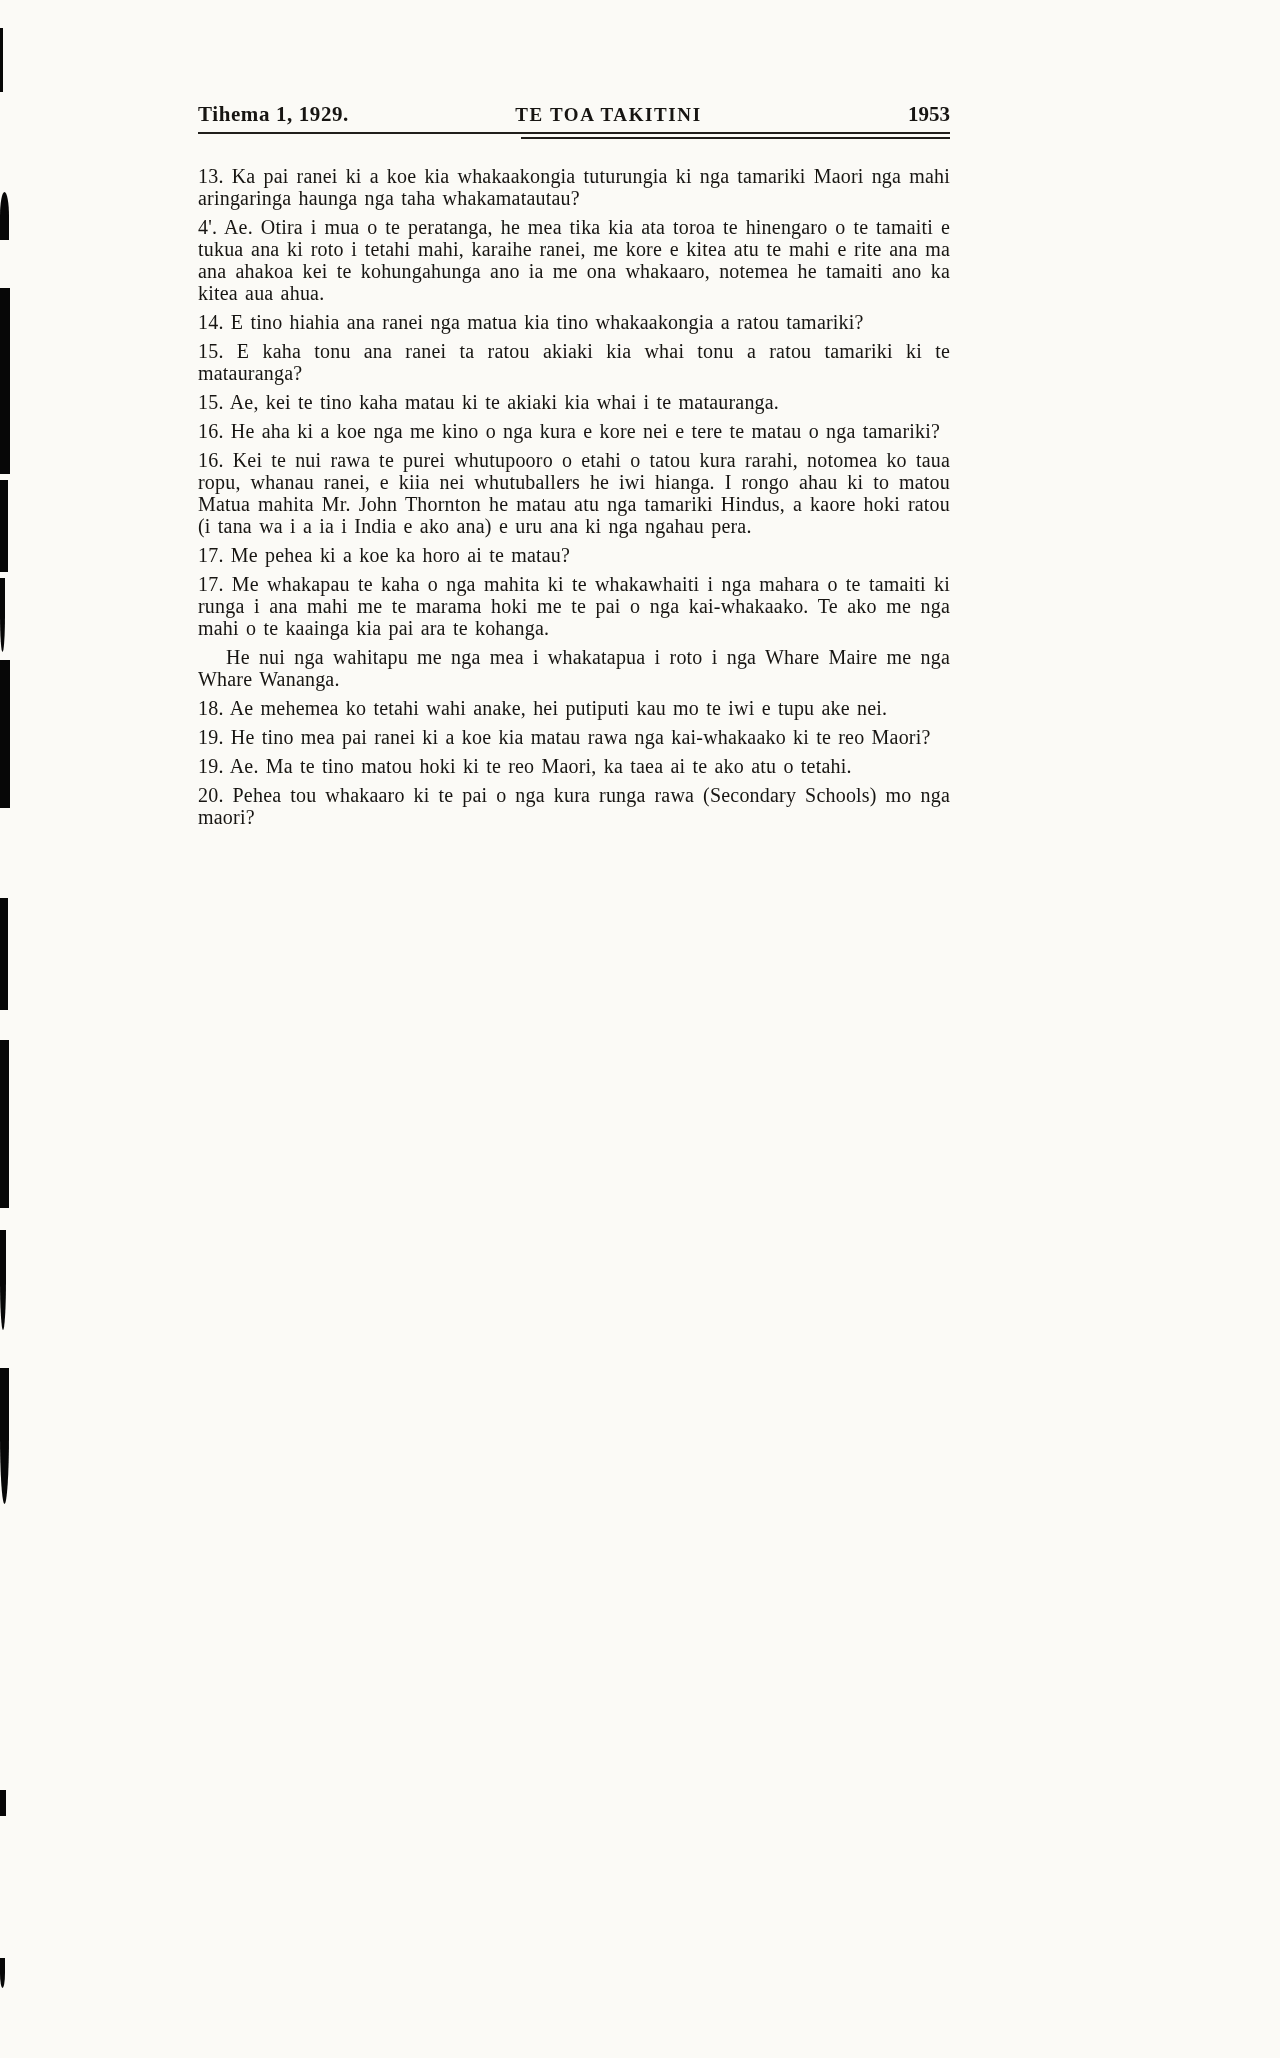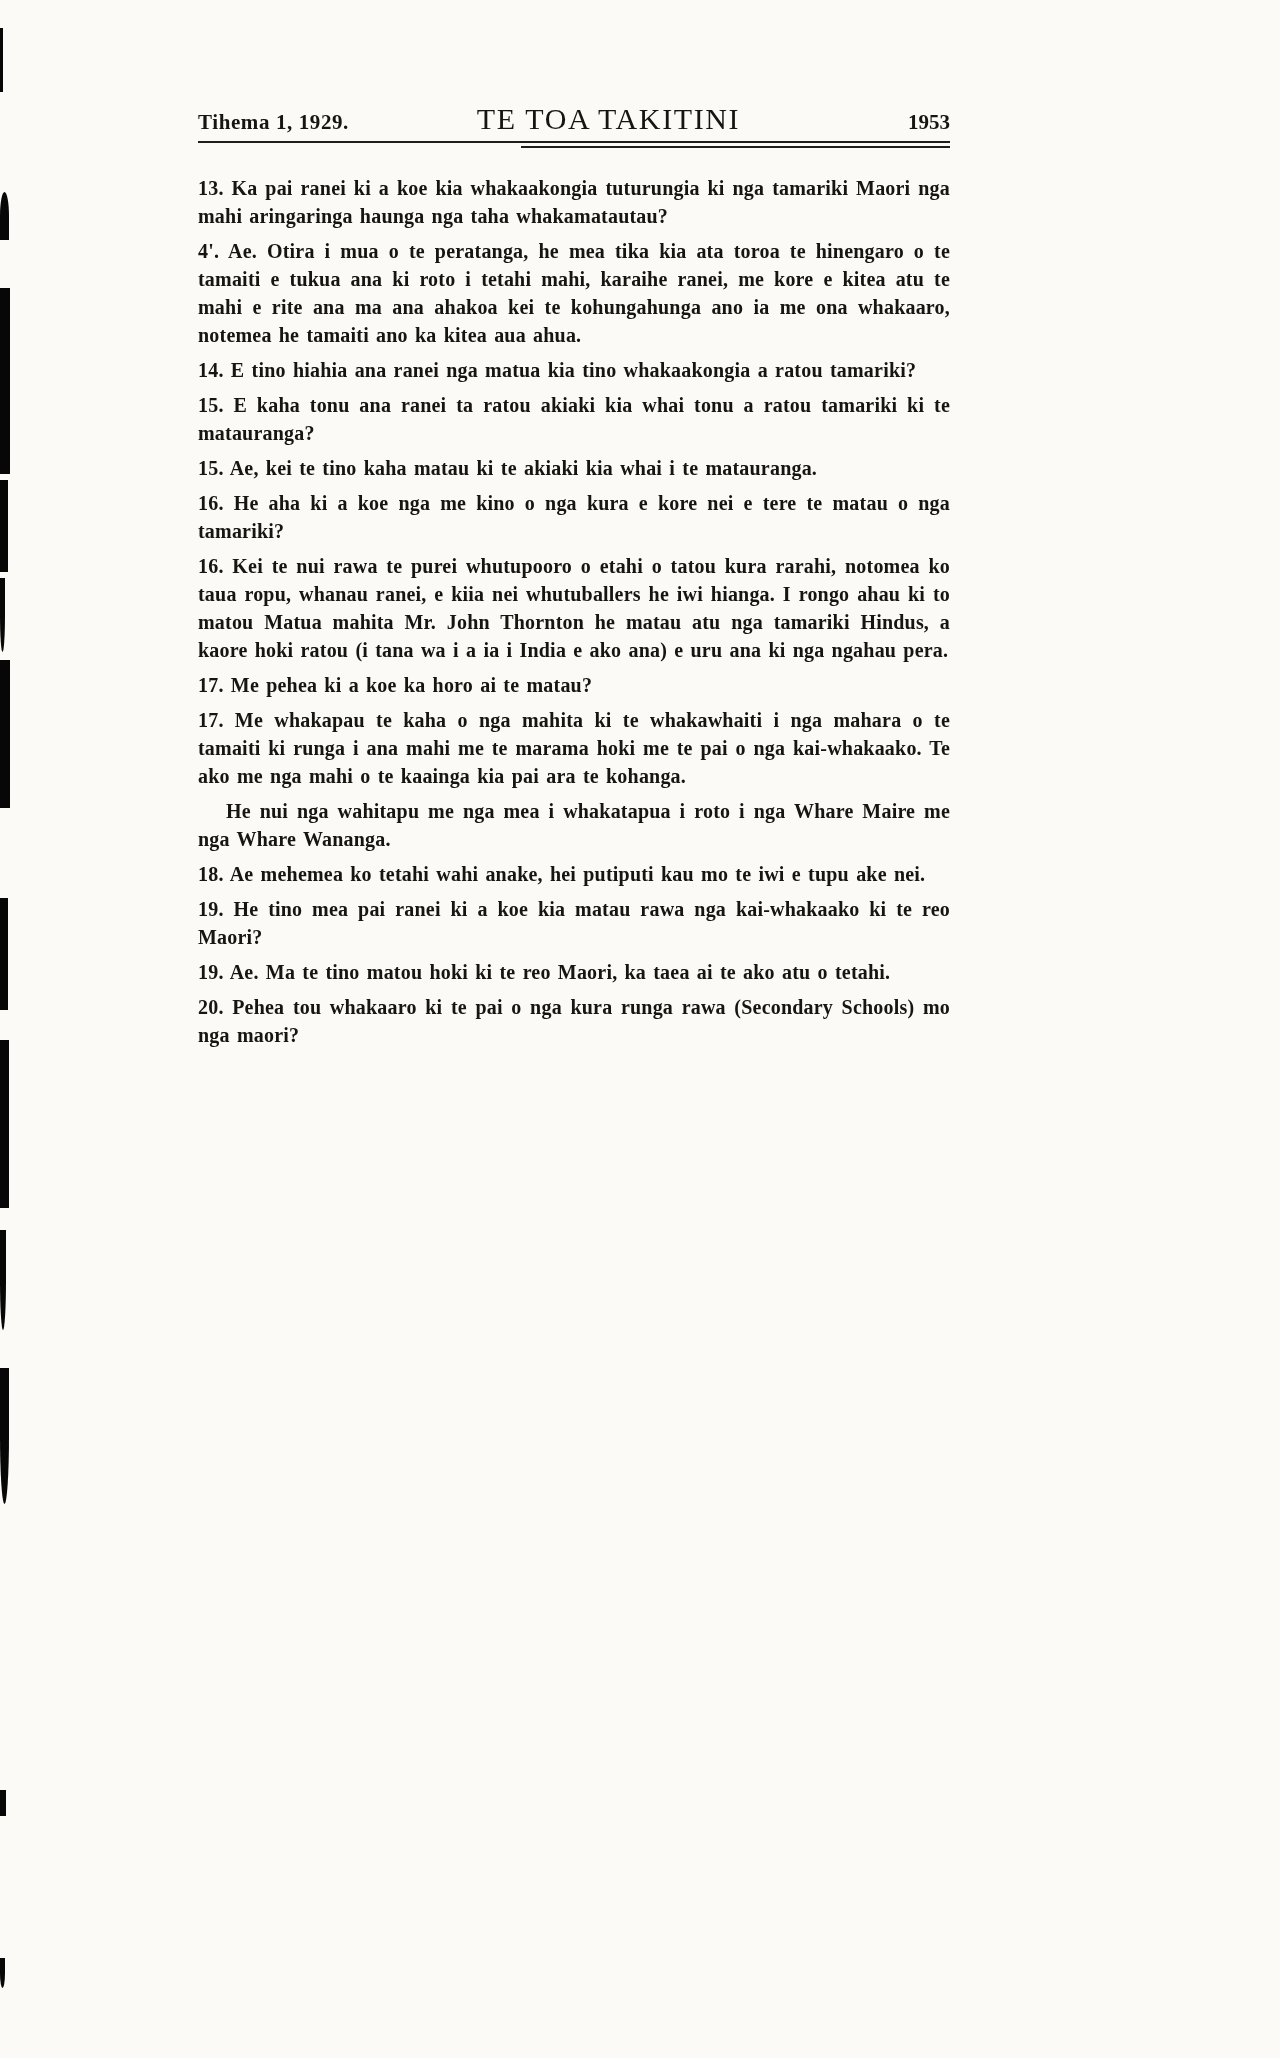--- a/index.html
+++ b/index.html
@@ -24,44 +24,44 @@
     justify-content: space-between;
     align-items: baseline;
   }
   .hdr-date {
     font-size: 21px;
     font-weight: 700;
     letter-spacing: 0.6px;
     white-space: nowrap;
   }
   .hdr-title {
-    font-size: 30px;
-    font-weight: 400;
+    font-size: 19px;
+    font-weight: 700;
     letter-spacing: 1.6px;
     white-space: nowrap;
     margin-left: -40px;
   }
   .hdr-page {
     font-size: 21px;
     font-weight: 700;
     white-space: nowrap;
   }
   .rules { margin-top: 5px; }
   .rule1 { border-top: 2px solid #201e1b; }
   .rule2 {
     border-top: 2px solid #201e1b;
     width: 57%;
     margin-left: 43%;
     margin-top: 3px;
   }
   main { margin-top: 26px; }
   p.para {
     font-size: 20px;
-    font-weight: 700;
-    line-height: 28px;
+    font-weight: 400;
+    line-height: 22px;
     text-align: justify;
     margin: 0 0 7px 0;
     word-spacing: 2px;
     letter-spacing: 0.2px;
   }
   p.para.indent { text-indent: 28px; }
 
   
   .edge-mark {
     position: absolute;

